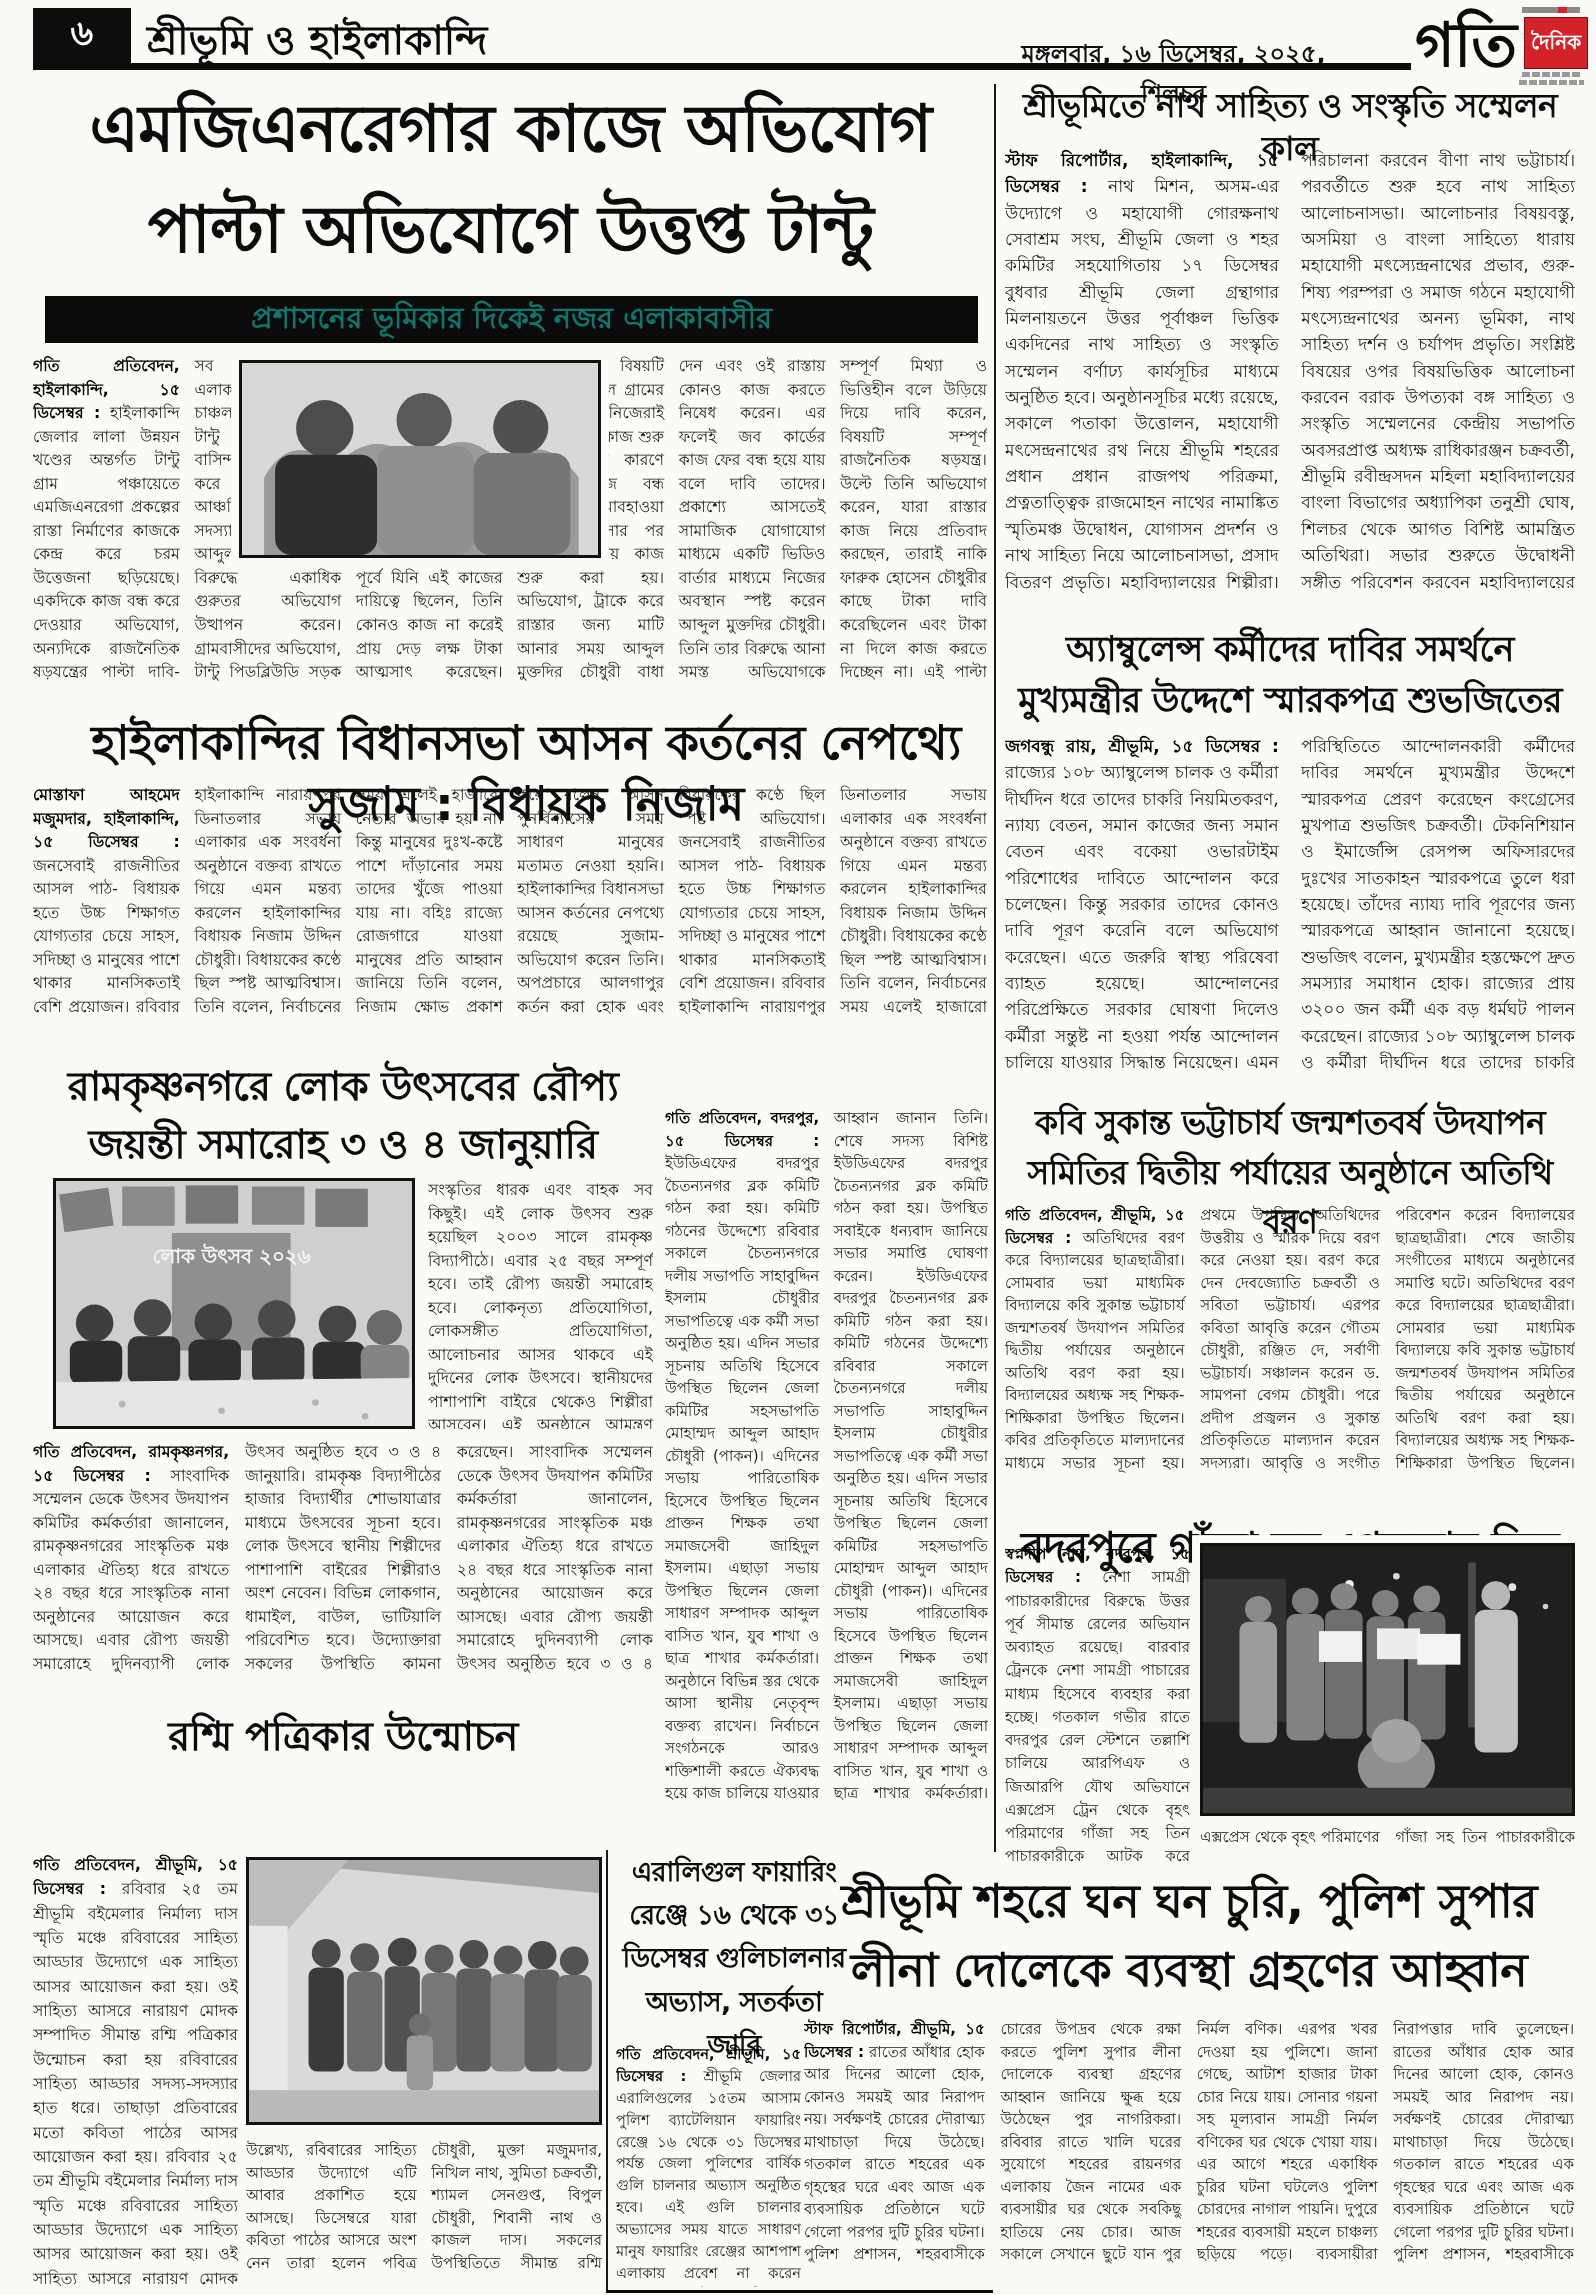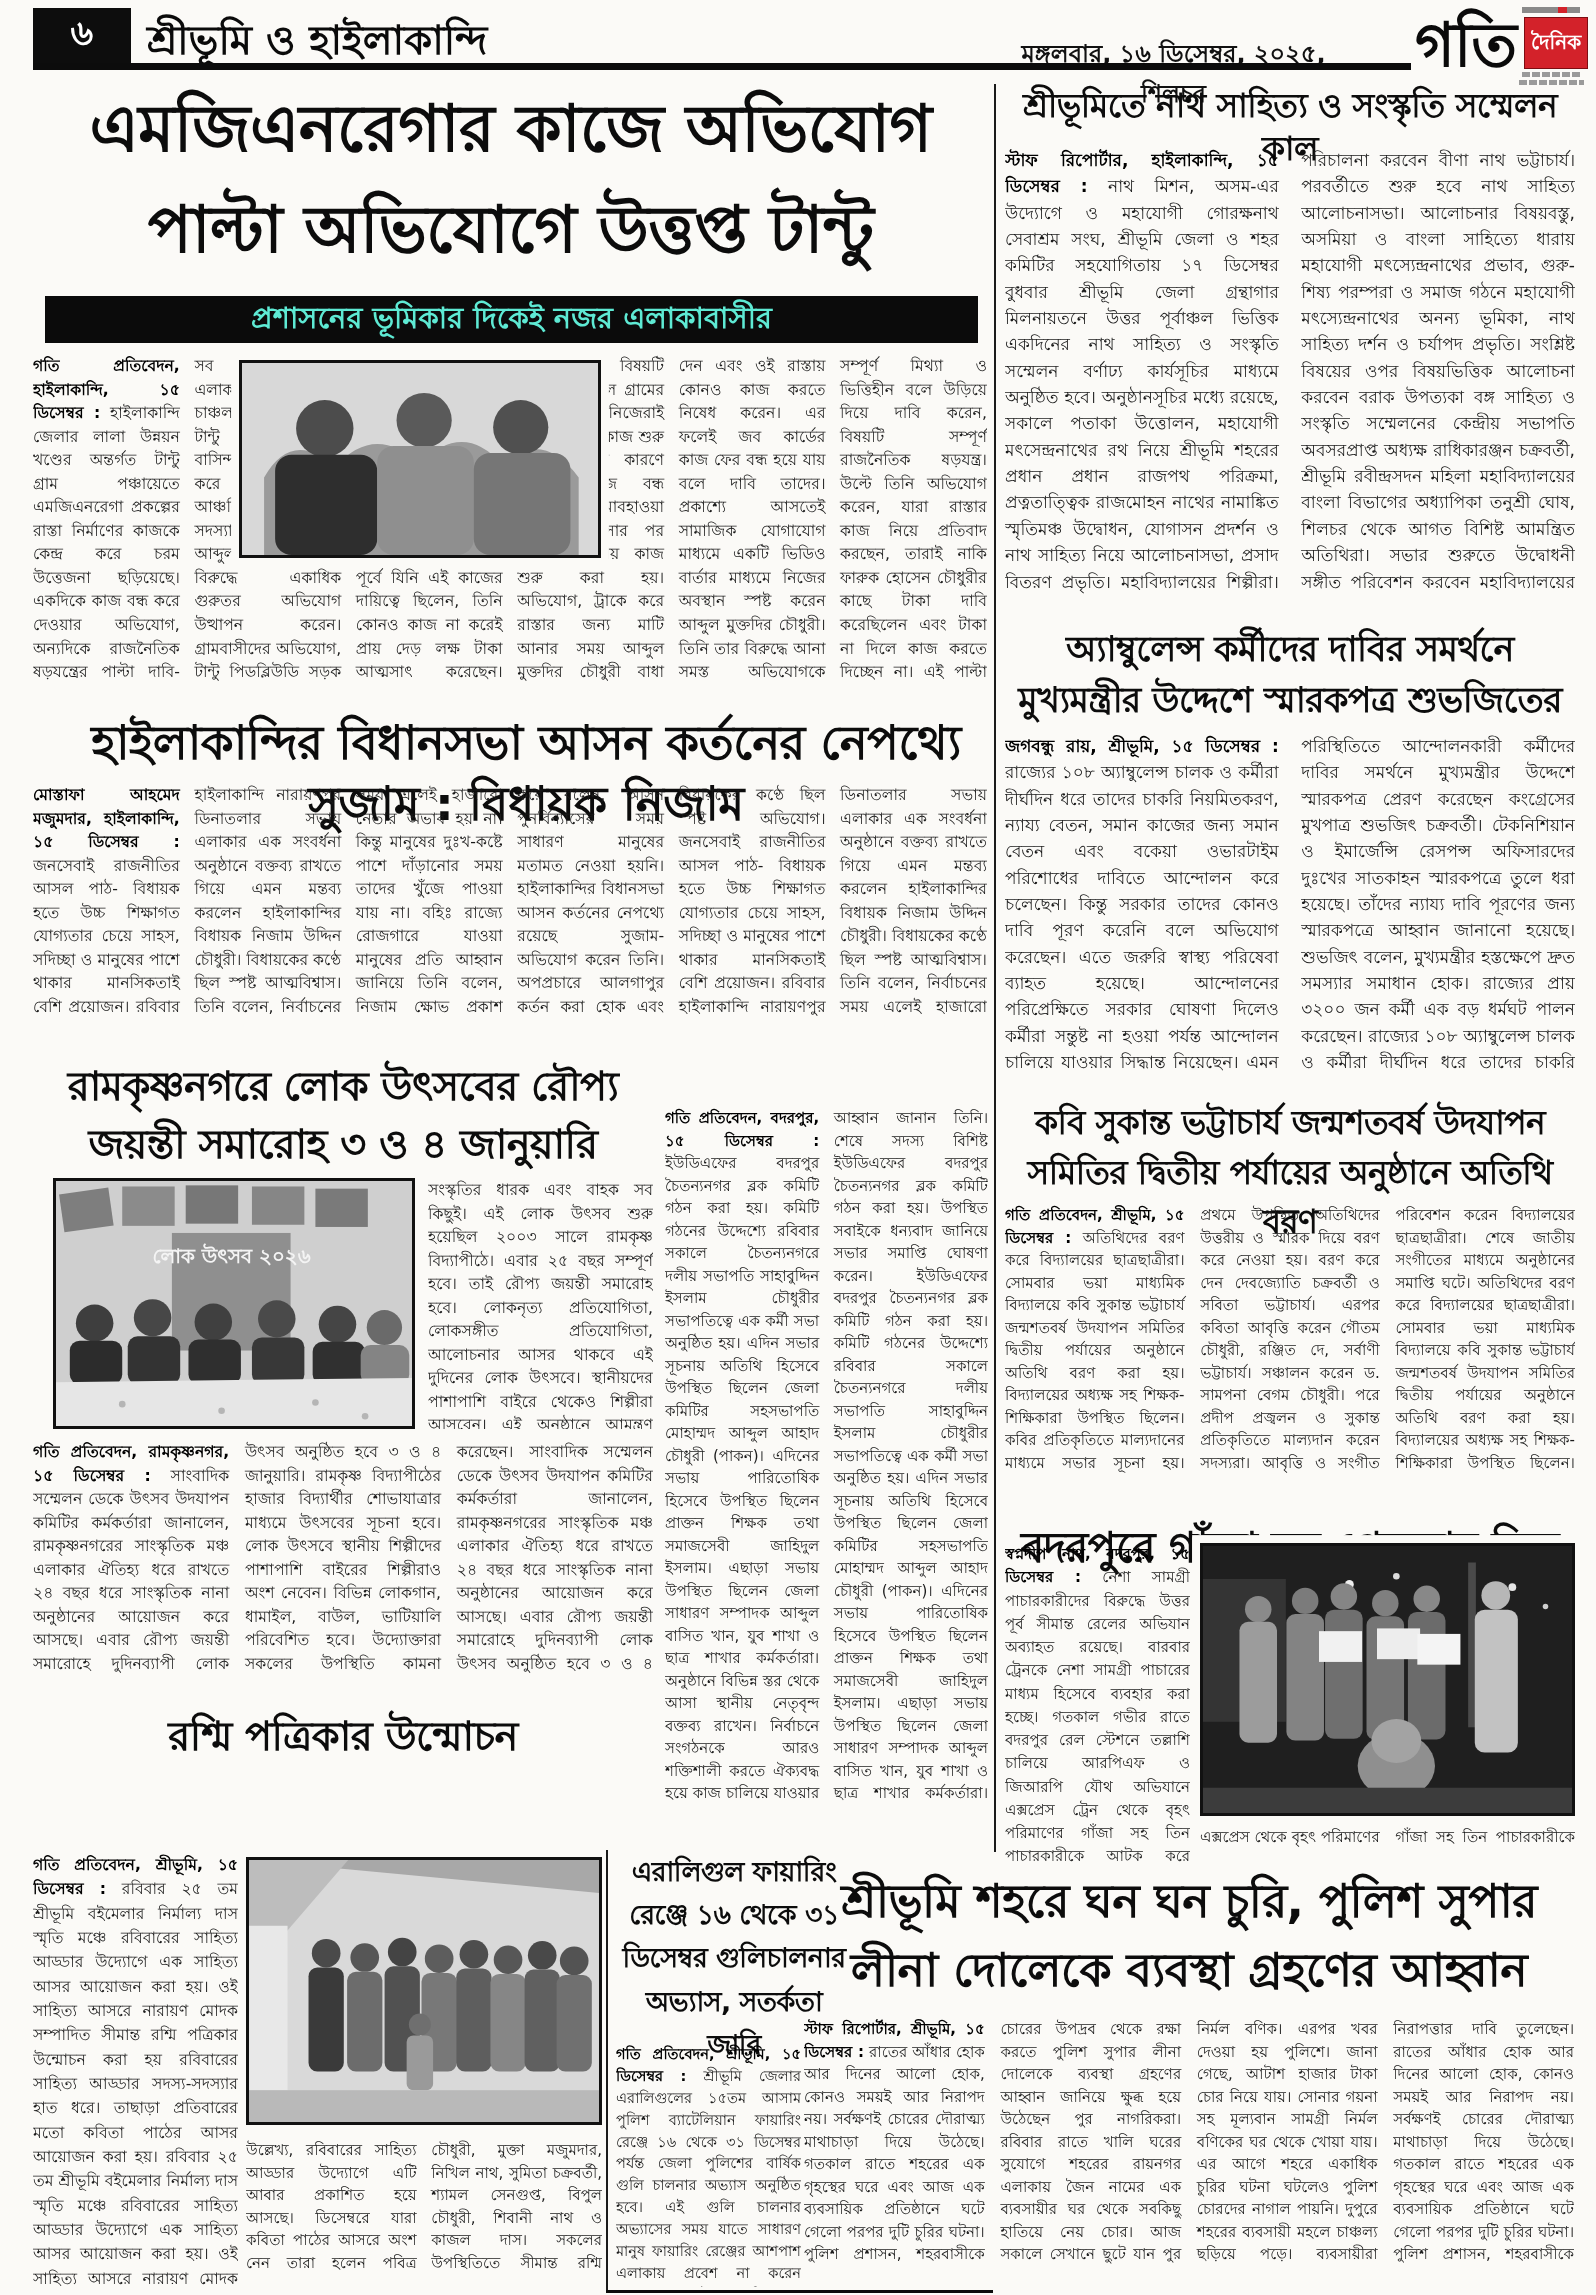--- a/index.html
+++ b/index.html
@@ -5,21 +5,21 @@
   * { margin:0; padding:0; box-sizing:border-box; }
   html,body { background:#efeeea; }
   body { width:1596px; height:2295px; position:relative; overflow:hidden;
          font-family:"DejaVu Sans","Liberation Sans",sans-serif; color:#141414; }
   .page { position:absolute; left:0; top:0; width:1596px; height:2295px; background:#fbfaf7; }
   .abs { position:absolute; }
   .hl { font-weight:bold; color:#0c0c0c; text-align:center; letter-spacing:-0.6px; }
   .bodytext { text-align:justify; overflow:hidden; color:#1b1b1b; }
   .bodytext p { text-indent:0; }
   .byline { font-weight:bold; color:#000; }
-  .subbar { background:#0b0b0b; color:#5eead4; display:flex; align-items:center; justify-content:center;
+  .subbar { background:#0b0b0b; color:#0f766e; display:flex; align-items:center; justify-content:center;
             font-weight:bold; }
   .photo { border:3.4px solid #111; background:#15803d; box-shadow:0 0 0 7.9px #fbfaf7; overflow:hidden; }
   .photo svg { display:block; width:100%; height:100%; }
   .vrule { background:#1a1a1a; }
   .hrule { background:#0c0c0c; }
   .pagebox { background:#0d0d0d; color:#fff; display:flex; align-items:center; justify-content:center;
              font-weight:bold; }
   .masthead-main { font-weight:bold; letter-spacing:-1.1px; color:#0a0a0a; }
   .masthead-box { background:#d3222a; color:#fff; display:flex; align-items:center; justify-content:center;
                   font-weight:bold; border:1.1px solid #7d0d12; }

